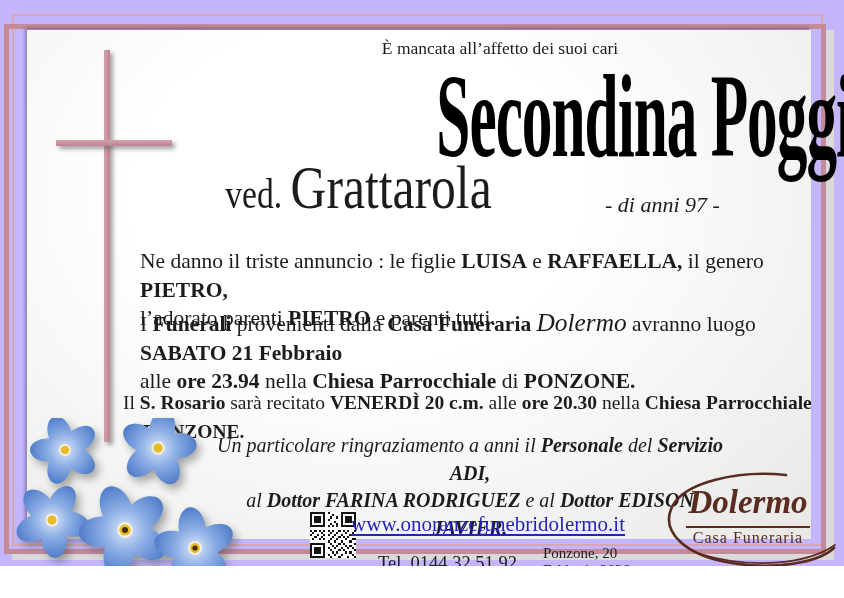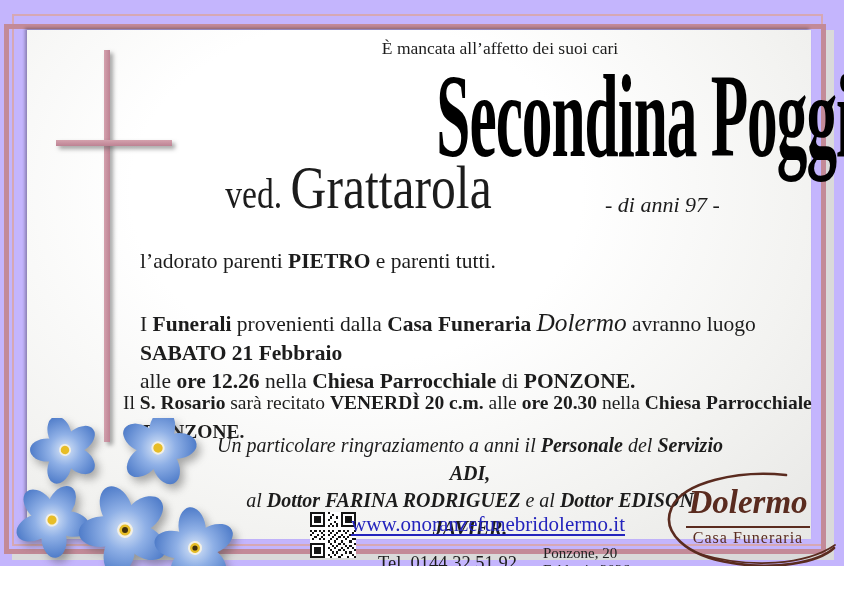--- a/index.html
+++ b/index.html
@@ -80,26 +80,27 @@
     <span class="squeeze">Secondina Poggio (Dina)</span>
   </div>
 
   <div class="tb vedline">
     <span class="squeeze"><span class="ved">ved. </span><span class="surname">Grattarola</span></span>
   </div>
 
   <div class="tb age">- di anni 97 -</div>
 
   <div class="tb para p1">
+    <div><span>Ne danno il triste annuncio : le figlie </span><span class="b">LUISA</span><span> e </span><span class="b">RAFFAELLA,</span><span> il genero </span><span class="b">PIETRO,</span></div>
     <div><span>l’adorato parenti </span><span class="b">PIETRO</span><span> e parenti tutti.</span></div>
   </div>
 
   <div class="tb para p2">
     <div><span>I </span><span class="b">Funerali</span><span> provenienti dalla </span><span class="b">Casa Funeraria </span><span class="script">Dolermo</span><span> avranno luogo </span><span class="b">SABATO 21 Febbraio</span></div>
-    <div><span>alle </span><span class="b">ore 12.26</span><span> nella </span><span class="b">Chiesa Parrocchiale</span><span> di </span><span class="b">PONZONE.</span></div>
+    <div><span>alle </span><span class="b">ore 23.94</span><span> nella </span><span class="b">Chiesa Parrocchiale</span><span> di </span><span class="b">PONZONE.</span></div>
   </div>
 
   <div class="tb para p3">
     <div><span>Il </span><span class="b">S. Rosario</span><span> sarà recitato </span><span class="b">VENERDÌ 20 c.m.</span><span> alle </span><span class="b">ore 20.30</span><span> nella </span><span class="b">Chiesa Parrocchiale</span><span> di </span><span class="b">PONZONE.</span></div>
   </div>
 
   <div class="tb p4">
     <div><span class="i">Un particolare ringraziamento a anni il </span><span class="bi">Personale</span><span class="i"> del </span><span class="bi">Servizio ADI,</span></div>
     <div><span class="i">al </span><span class="bi">Dottor FARINA RODRIGUEZ</span><span class="i"> e al </span><span class="bi">Dottor EDISON JAVIER.</span></div>
   </div>

